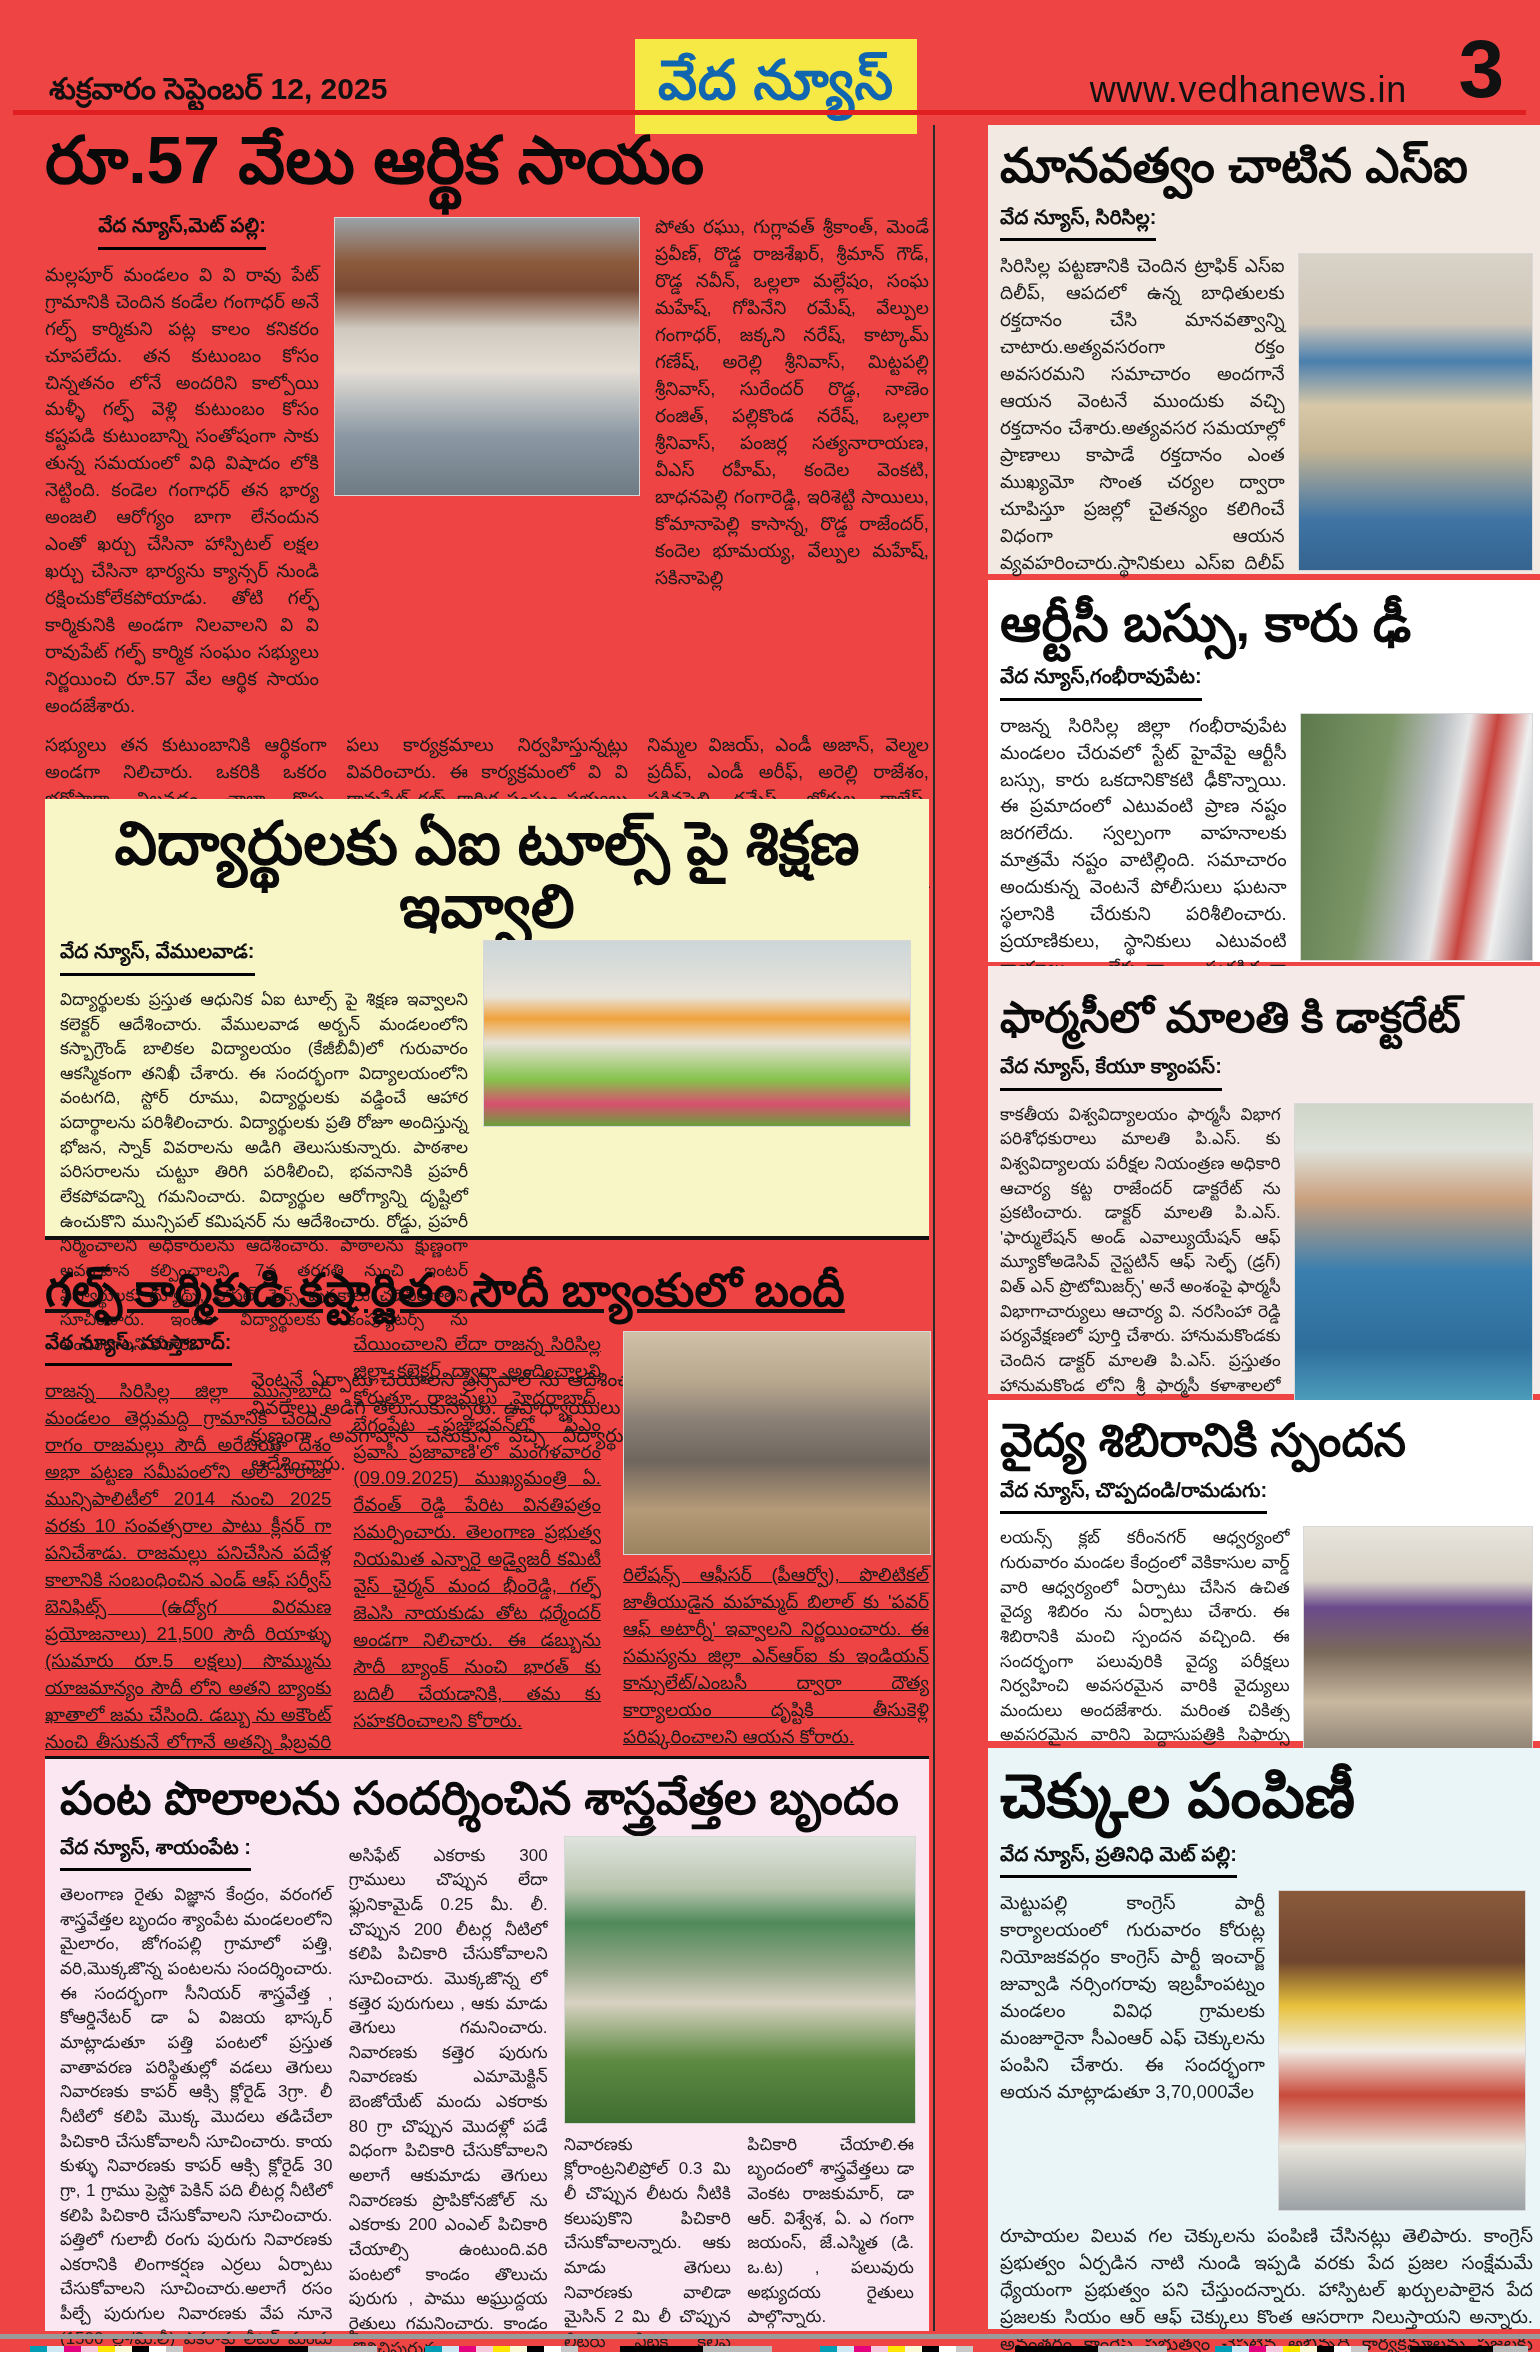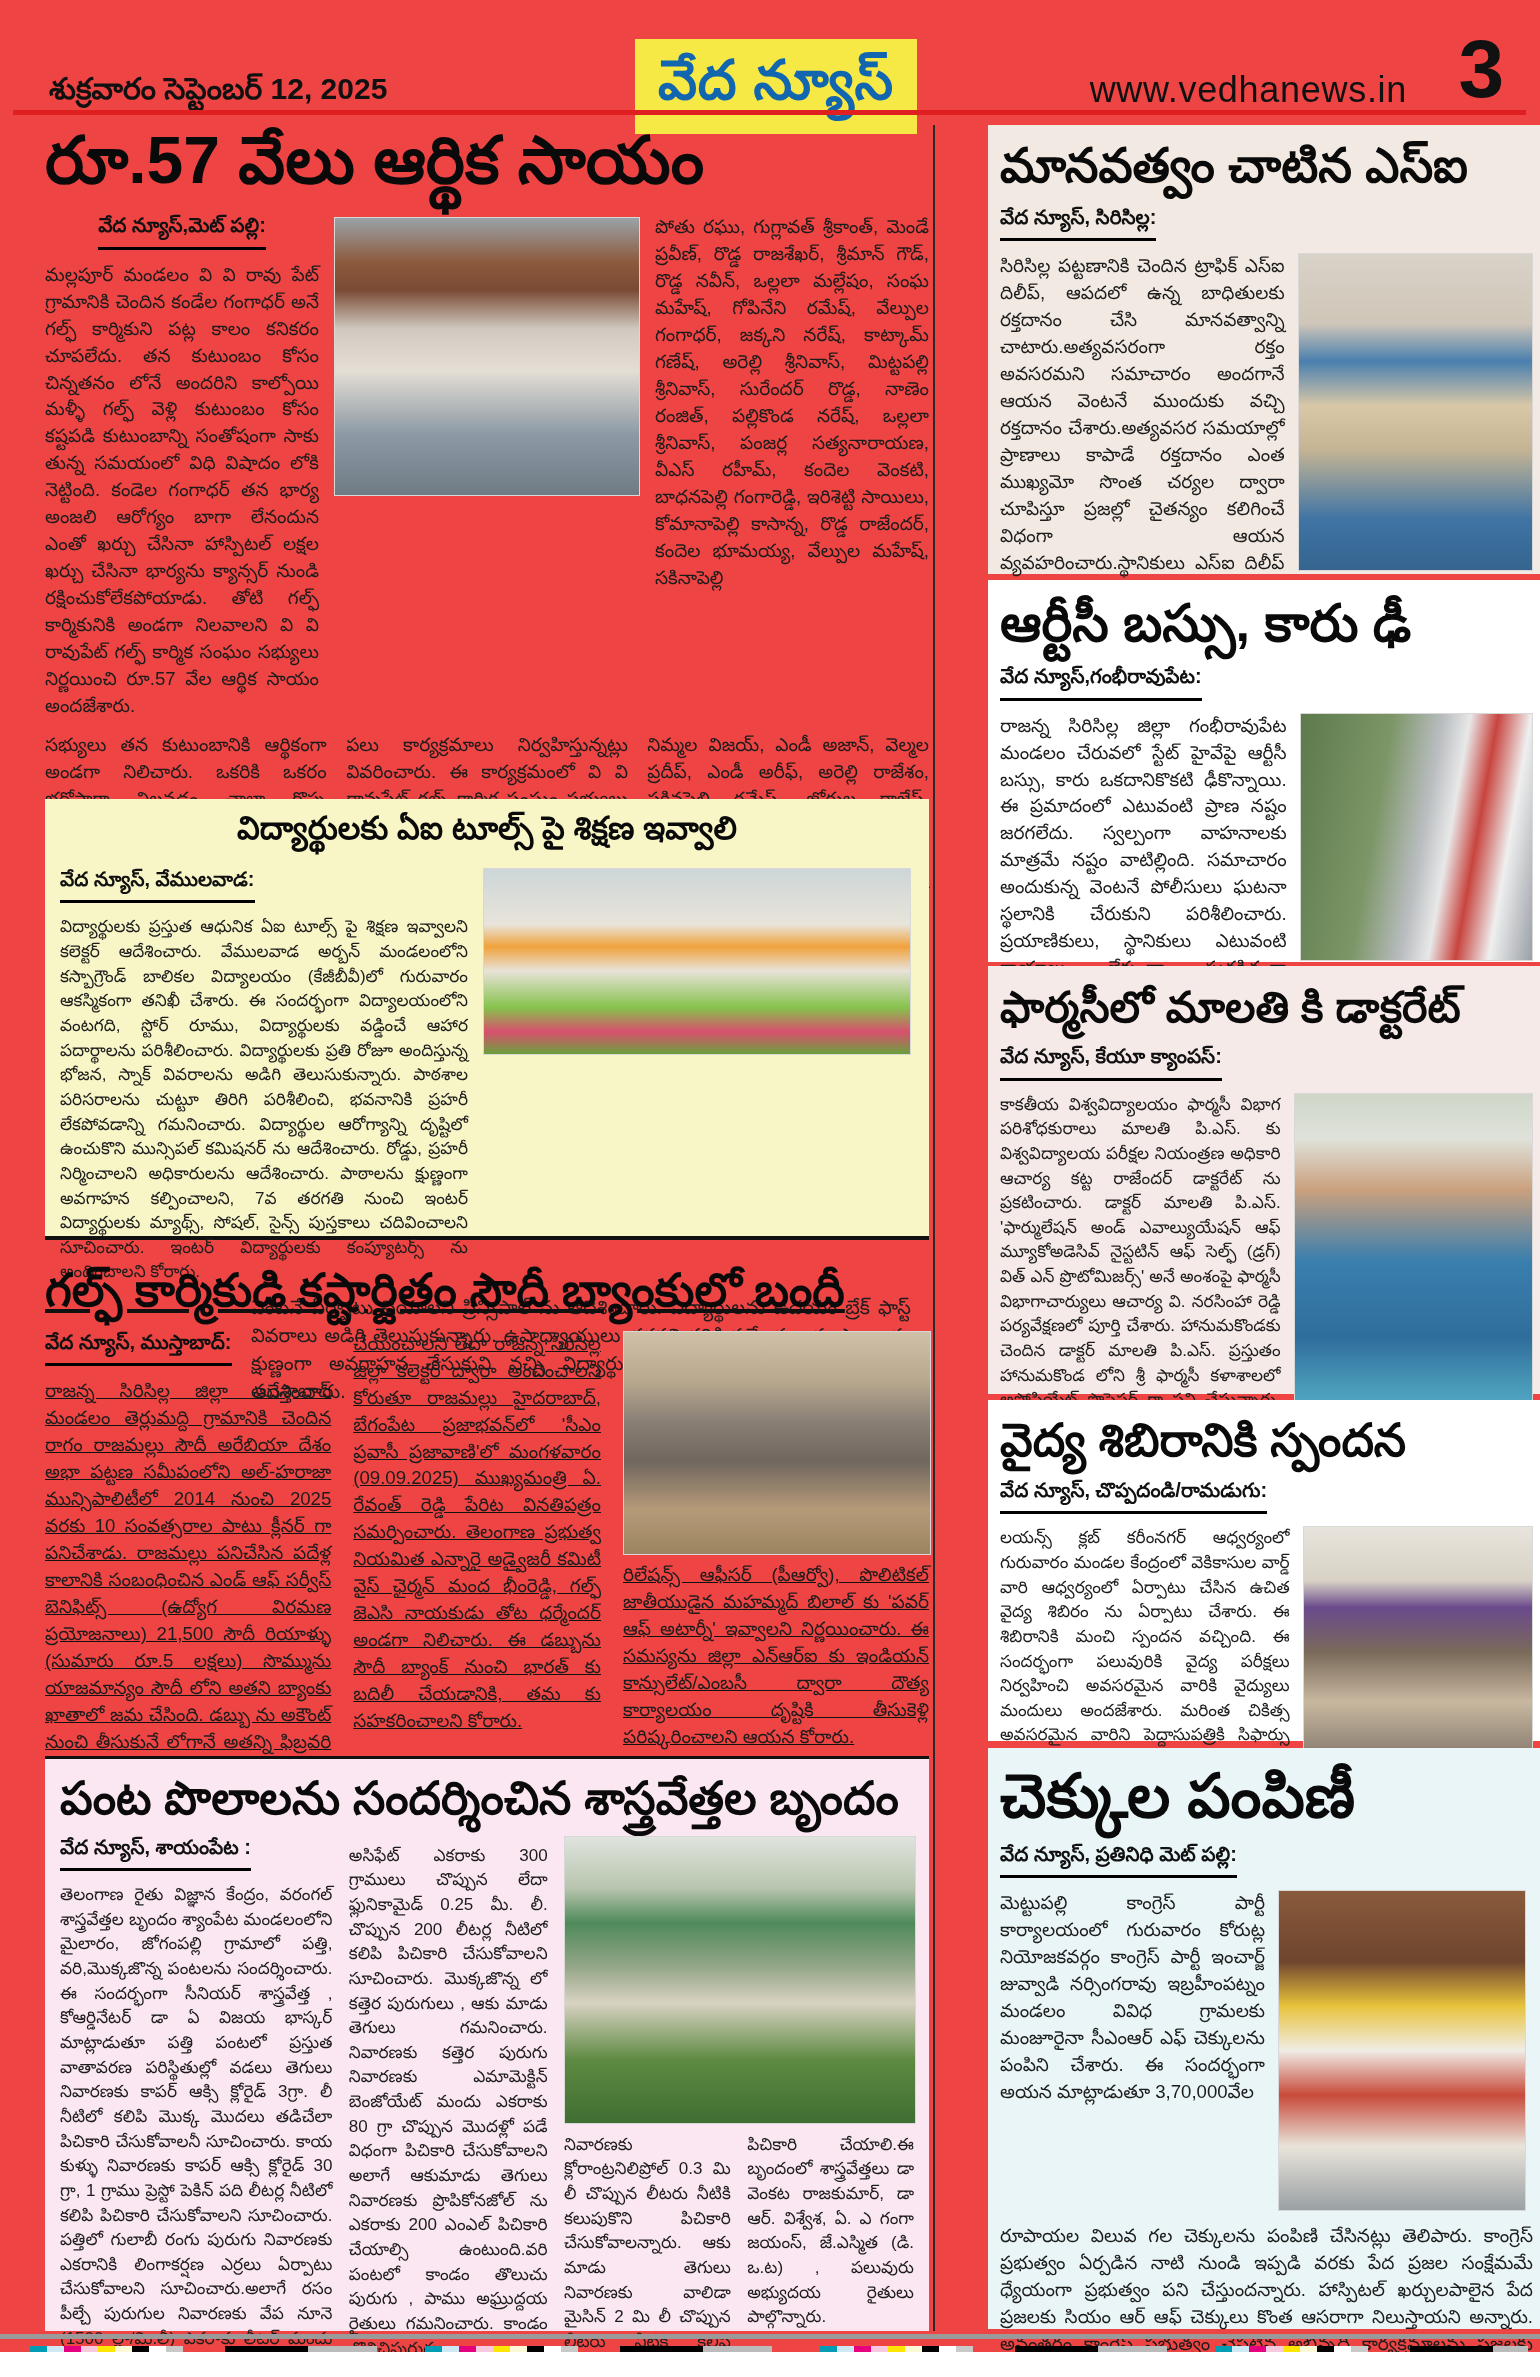--- a/index.html
+++ b/index.html
@@ -25,21 +25,21 @@
   
   .art-a1{position:absolute;left:45px;top:121px;width:884px;}
   .art-a1 .headline{font-size:66px;white-space:nowrap;margin:4.5px 0 19.4px 0;}
   .a1-row{display:flex;gap:15px;}
   .a1-col{width:285px;}
   .a1-photo{width:304px;height:277px;flex:none;margin-top:3px;
      background:linear-gradient(180deg,#9aa2a8 0%,#8c5a3c 16%,#7a4a34 26%,#cfc9bf 40%,#e4ded5 55%,#8d9aa5 78%,#6e7b85 100%);}
   .a1-below{margin-top:12px;column-count:3;column-gap:19.4px;}
   .art-a2{position:absolute;left:45px;top:799px;width:884px;height:441px;background:#f8f5c6;
           border-bottom:4.5px solid #111;box-sizing:border-box;padding:10.4px 15px 7.5px 15px;}
-  .art-a2 .headline{font-size:32px;text-align:center;margin:3px 0 22px 0;}
+  .art-a2 .headline{font-size:60px;text-align:center;margin:3px 0 2px 0;}
   .a2-row{display:flex;gap:15px;}
   .a2-left{width:408px;}
   .a2-photo{width:426px;height:185px;flex:none;
      background:linear-gradient(180deg,#cdd6d8 0%,#e8e4da 30%,#f0a23c 42%,#e8e2d8 55%,#86c24c 75%,#d8506e 88%,#6aa03c 100%);}
   .a2-caption{margin-top:7.5px;margin-left:191px;width:660px;}
   .art-a3{position:absolute;left:45px;top:1263px;width:884px;text-decoration:underline;}
   .art-a3 .headline{font-size:46px;margin:3px 0 16.4px 0;}
   .a3-row{display:flex;gap:22px;}
   .a3-col1{width:289px;}
   .a3-col2{width:250px;}
@@ -61,21 +61,21 @@
   .r-row{display:flex;gap:13.4px;}
   .art-r1{top:125px;height:449px;background:#f2eae2;}
   .art-r1 .headline{font-size:48px;margin:1.5px 0 15px 0;}
   .r1-photo{width:233px;height:316px;flex:none;
      background:linear-gradient(180deg,#d9d2c7 0%,#cfc6b8 22%,#4a7fae 34%,#d8c8a8 48%,#c4b494 62%,#3f74a4 84%,#35648f 100%);}
   .art-r2{top:580px;height:382px;background:#ffffff;}
   .art-r2 .headline{font-size:52px;margin:1.5px 0 15px 0;}
   .r2-photo{width:231px;height:246px;flex:none;
      background:linear-gradient(100deg,#5d7a4c 0%,#7d9668 34%,#b9bdc0 52%,#e8e8e8 62%,#c8443e 72%,#efefef 84%,#9aa0a6 100%);}
   .art-r3{top:966px;height:428px;background:#f6eae9;}
-  .art-r3 .headline{font-size:43px;margin:5px 0 15px 0;}
+  .art-r3 .headline{font-size:43px;margin:15px 0 15px 0;}
   .r3-photo{width:237px;height:320px;flex:none;
      background:linear-gradient(180deg,#cfd6c8 0%,#dfe2da 14%,#caa07e 30%,#3a7fae 52%,#2f6e9c 76%,#58b0c8 100%);}
   .art-r4{top:1400px;height:341px;background:#ffffff;}
   .art-r4 .headline{font-size:46px;margin:1.5px 0 15px 0;}
   .r4-photo{width:228px;height:224px;flex:none;
      background:linear-gradient(180deg,#e8e4dc 0%,#d8d2c6 24%,#6a4a8c 36%,#7a6a5a 56%,#c8b8a0 78%,#8f8274 100%);}
   .art-r5{top:1748px;height:581px;background:#e9f5f6;}
   .art-r5 .headline{font-size:61px;margin:1.5px 0 15px 0;}
   .r5-photo{width:246px;height:319px;flex:none;
      background:linear-gradient(180deg,#8a5a3c 0%,#6e452e 22%,#e8c23c 36%,#f0ede6 50%,#c84a3a 64%,#e8e4da 80%,#9aa0a4 100%);}

